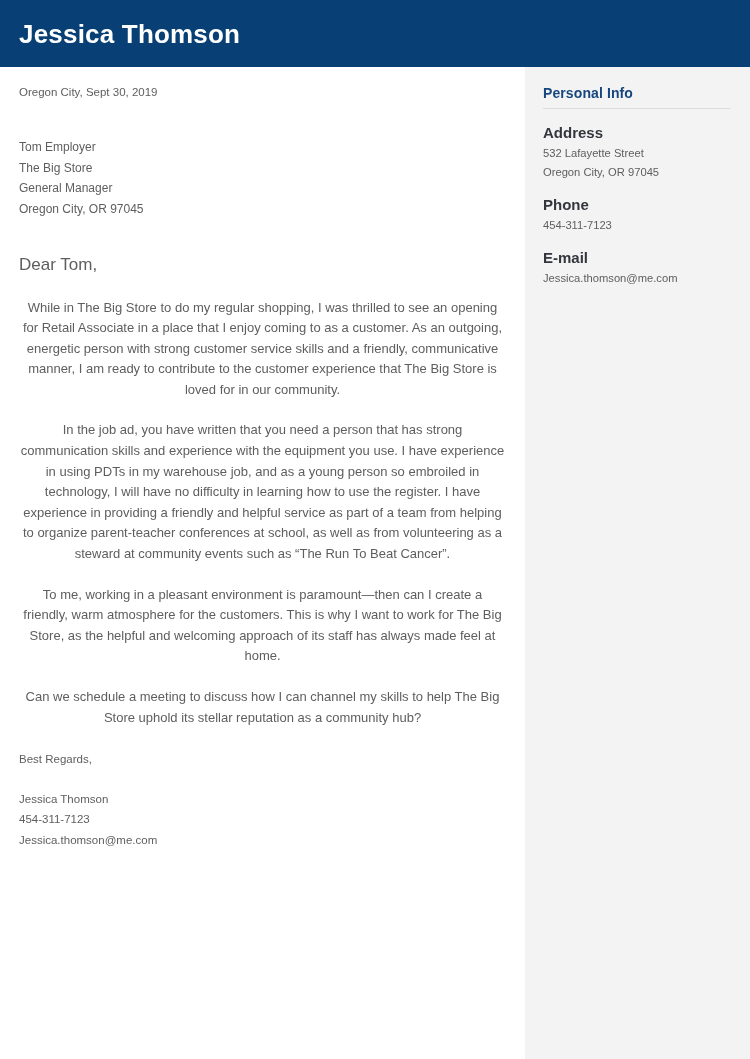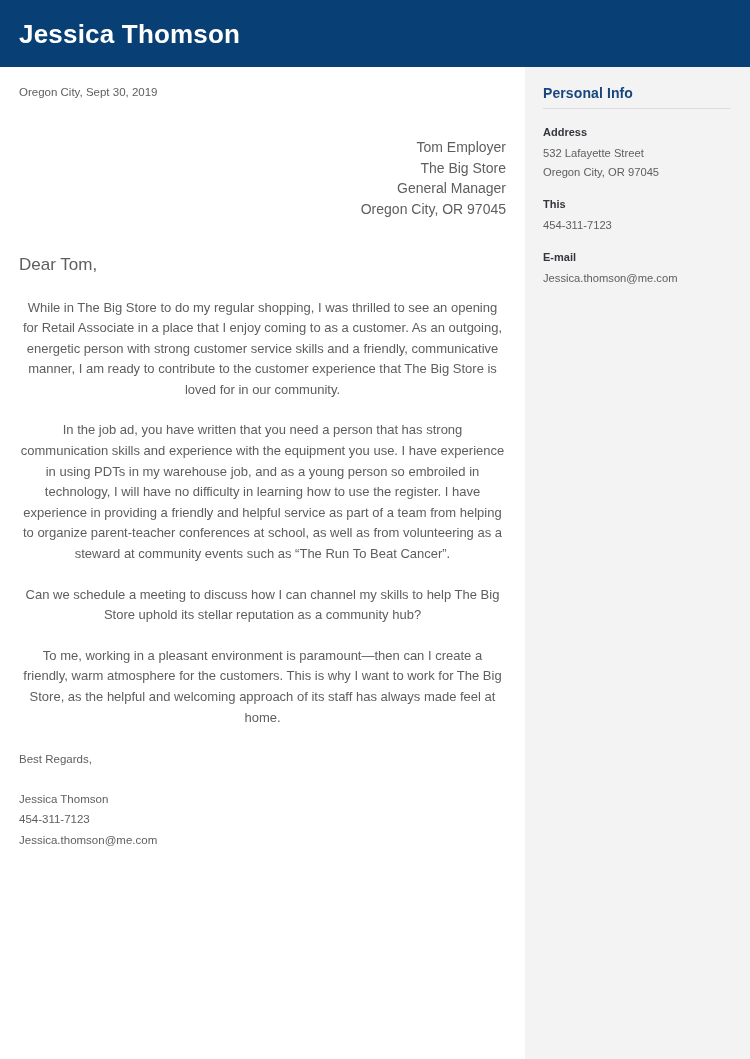--- a/index.html
+++ b/index.html
@@ -76,24 +76,23 @@
   .date-line {
     font-size: 11.5px;
     line-height: 17px;
     color: #5e5e5e;
     margin: 0 0 36px 0;
   }
   .recipient {
     margin: 0 0 36px 0;
   }
   .recipient div {
-    font-size: 14px;
-    line-height: 20.5px;
-    color: #5e5e5e;
-    text-align: right;
+    font-size: 12px;
+    line-height: 20.5px;
+    color: #5e5e5e;
   }
   .salutation {
     font-size: 17px;
     line-height: 20.5px;
     color: #5e5e5e;
     margin: 0 0 22px 0;
   }
   .para {
     font-size: 13px;
     line-height: 20.6px;
@@ -123,21 +122,21 @@
   }
   .side-rule {
     height: 1px;
     background: #dcdcde;
     margin: 0 0 15px 0;
   }
   .side-group {
     margin: 0 0 14px 0;
   }
   .side-label {
-    font-size: 11px;
+    font-size: 15px;
     font-weight: bold;
     color: #33363b;
     line-height: 17px;
     margin: 12px 0 3px 0;
   }
   .side-value {
     font-size: 11.2px;
     color: #5e5e5e;
     line-height: 19px;
   }
@@ -161,22 +160,22 @@
         <div>Tom Employer</div>
         <div>The Big Store</div>
         <div>General Manager</div>
         <div>Oregon City, OR 97045</div>
       </div>
 
       <div class="salutation">Dear Tom,</div>
 
       <p class="para">While in The Big Store to do my regular shopping, I was thrilled to see an opening for Retail Associate in a place that I enjoy coming to as a customer. As an outgoing, energetic person with strong customer service skills and a friendly, communicative manner, I am ready to contribute to the customer experience that The Big Store is loved for in our community.</p>
       <p class="para">In the job ad, you have written that you need a person that has strong communication skills and experience with the equipment you use. I have experience in using PDTs in my warehouse job, and as a young person so embroiled in technology, I will have no difficulty in learning how to use the register. I have experience in providing a friendly and helpful service as part of a team from helping to organize parent-teacher conferences at school, as well as from volunteering as a steward at community events such as “The Run To Beat Cancer”.</p>
+      <p class="para">To me, working in a pleasant environment is paramount—then can I create a friendly, warm atmosphere for the customers. This is why I want to work for The Big Store, as the helpful and welcoming approach of its staff has always made feel at home.</p>
       <p class="para">Can we schedule a meeting to discuss how I can channel my skills to help The Big Store uphold its stellar reputation as a community hub?</p>
-      <p class="para">To me, working in a pleasant environment is paramount—then can I create a friendly, warm atmosphere for the customers. This is why I want to work for The Big Store, as the helpful and welcoming approach of its staff has always made feel at home.</p>
 
       <div class="closing">Best Regards,</div>
 
       <div class="signature">
         <div>Jessica Thomson</div>
         <div>454-311-7123</div>
         <div>Jessica.thomson@me.com</div>
       </div>
 
     </div>
@@ -186,21 +185,21 @@
       <div class="side-title">Personal Info</div>
       <div class="side-rule"></div>
 
       <div class="side-group">
         <div class="side-label">Address</div>
         <div class="side-value">532 Lafayette Street</div>
         <div class="side-value">Oregon City, OR 97045</div>
       </div>
 
       <div class="side-group">
-        <div class="side-label">This</div>
+        <div class="side-label">Phone</div>
         <div class="side-value">454-311-7123</div>
       </div>
 
       <div class="side-group">
         <div class="side-label">E-mail</div>
         <div class="side-value">Jessica.thomson@me.com</div>
       </div>
 
     </div>
 

